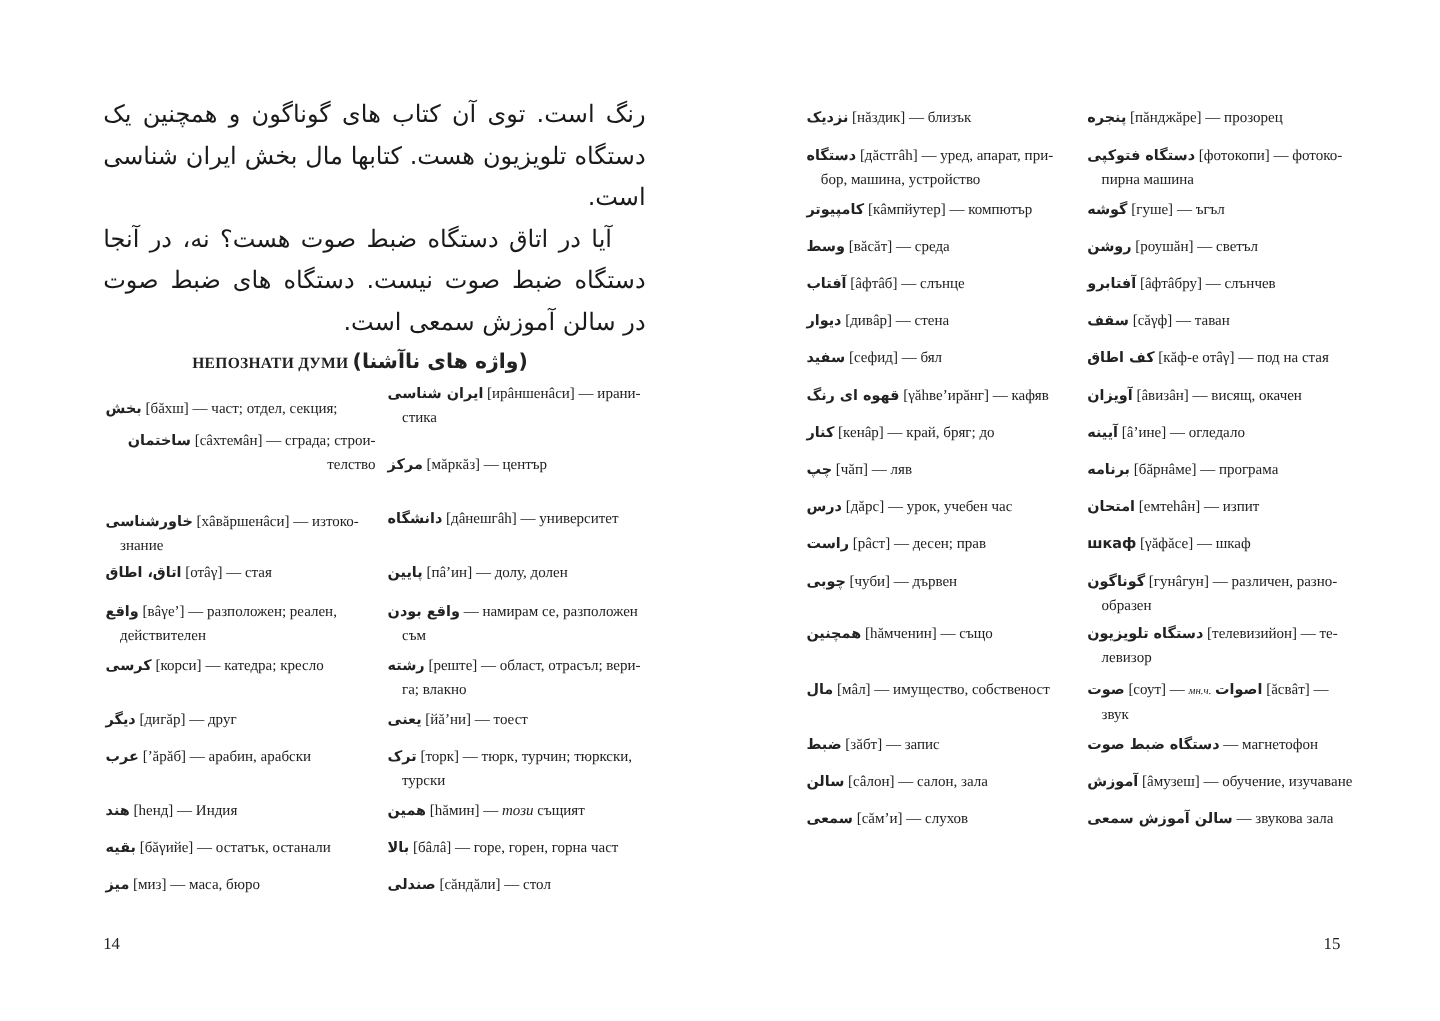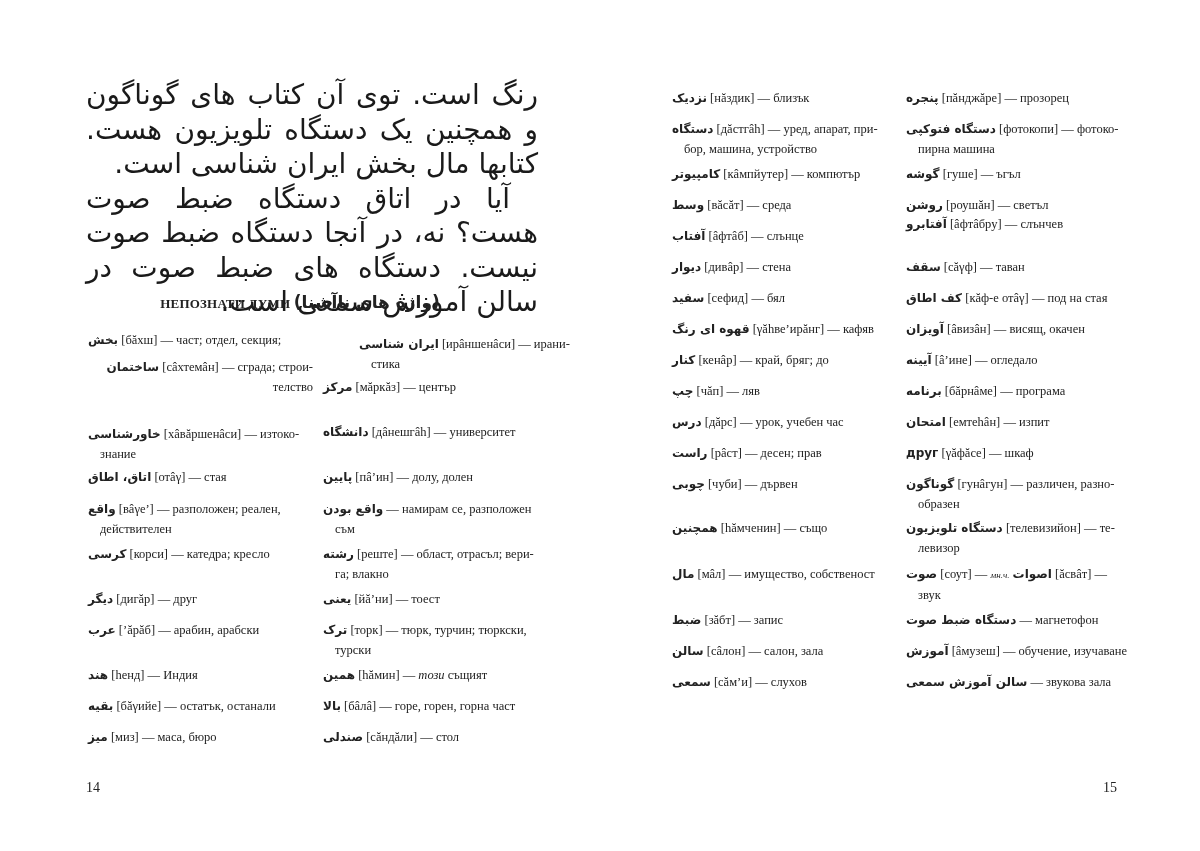--- a/index.html
+++ b/index.html
@@ -5,21 +5,21 @@
   html, body { margin: 0; padding: 0; background: #ffffff; }
   body { width: 1200px; height: 851px; position: relative; overflow: hidden;
          font-family: "Liberation Serif", "DejaVu Serif", serif; color: #222; }
   .page { position: absolute; top: 0; height: 851px; }
   #page-left { left: 0; width: 600px; }
   #page-right { left: 600px; width: 600px; }
   .fa-b { font-family: "DejaVu Sans", sans-serif; font-weight: bold; direction: rtl; unicode-bidi: isolate; }
 
   .persian-para { position: absolute; left: 86px; width: 452px; top: 78px;
                   direction: rtl; text-align: justify; font-family: "DejaVu Sans", sans-serif;
-                  font-size: 28px; line-height: 34.5px; color: #1a1a1a; }
+                  font-size: 20px; line-height: 34.5px; color: #1a1a1a; }
   .persian-para p { margin: 0; }
   .persian-para p.indent { text-indent: 28px; }
 
   .section-heading { position: absolute; left: 0; width: 600px; top: 292px; text-align: center;
                      font-size: 14px; }
   .section-heading .bg { font-family: "Liberation Serif", serif; font-weight: bold; font-size: 13px; letter-spacing: 0.2px; }
   .section-heading .fa-b { font-size: 17px; }
 
   .col { position: absolute; }
   .entry { position: absolute; left: 0; font-size: 12.5px; line-height: 20px; color: #222; }
@@ -52,21 +52,21 @@
       <div class="entry" style="top: 467px; width: 225px;"><span class="w">اتاق، اطاق</span> <span class="tr">[отâγ]</span> <span class="def">— стая</span></div>
       <div class="entry" style="top: 499px; width: 225px;"><span class="w">واقع</span> <span class="tr">[вâγе’]</span> <span class="def">— разположен; реален,</span><span class="cont">действителен</span></div>
       <div class="entry" style="top: 544px; width: 225px;"><span class="w">کرسی</span> <span class="tr">[корси]</span> <span class="def">— катедра; кресло</span></div>
       <div class="entry" style="top: 589px; width: 225px;"><span class="w">دیگر</span> <span class="tr">[дигăр]</span> <span class="def">— друг</span></div>
       <div class="entry" style="top: 620px; width: 225px;"><span class="w">عرب</span> <span class="tr">[’ăрăб]</span> <span class="def">— арабин, арабски</span></div>
       <div class="entry" style="top: 665px; width: 225px;"><span class="w">هند</span> <span class="tr">[hенд]</span> <span class="def">— Индия</span></div>
       <div class="entry" style="top: 696px; width: 225px;"><span class="w">بقیه</span> <span class="tr">[бăγийе]</span> <span class="def">— остатък, останали</span></div>
       <div class="entry" style="top: 727px; width: 225px;"><span class="w">میز</span> <span class="tr">[миз]</span> <span class="def">— маса, бюро</span></div>
     </div>
   <div class="col" id="lp-col2" style="left:323px;top:0;width:225px;">
-      <div class="entry" style="top: 334px; width: 225px; margin-left: 36px;"><span class="w">ایران شناسی</span> <span class="tr">[ирâншенâси]</span> <span class="def">— ирани-</span><span class="cont">стика</span></div>
+      <div class="entry" style="top: 318px; width: 225px;"><span class="w">ایران شناسی</span> <span class="tr">[ирâншенâси]</span> <span class="def">— ирани-</span><span class="cont">стика</span></div>
       <div class="entry" style="top: 377px; width: 225px;"><span class="w">مرکز</span> <span class="tr">[мăркăз]</span> <span class="def">— център</span></div>
       <div class="entry" style="top: 422px; width: 225px;"><span class="w">دانشگاه</span> <span class="tr">[дâнешгâh]</span> <span class="def">— университет</span></div>
       <div class="entry" style="top: 467px; width: 225px;"><span class="w">پایین</span> <span class="tr">[пâ’ин]</span> <span class="def">— долу, долен</span></div>
       <div class="entry" style="top: 499px; width: 225px;"><span class="w">واقع بودن</span> <span class="def">— намирам се, разположен</span><span class="cont">съм</span></div>
       <div class="entry" style="top: 544px; width: 225px;"><span class="w">رشته</span> <span class="tr">[реште]</span> <span class="def">— област, отрасъл; вери-</span><span class="cont">га; влакно</span></div>
       <div class="entry" style="top: 589px; width: 225px;"><span class="w">یعنی</span> <span class="tr">[йă’ни]</span> <span class="def">— тоест</span></div>
       <div class="entry" style="top: 620px; width: 225px;"><span class="w">ترک</span> <span class="tr">[торк]</span> <span class="def">— тюрк, турчин; тюркски,</span><span class="cont">турски</span></div>
       <div class="entry" style="top: 665px; width: 225px;"><span class="w">همین</span> <span class="tr">[hăмин]</span> — <i>този</i><span class="def"> същият</span></div>
       <div class="entry" style="top: 696px; width: 225px;"><span class="w">بالا</span> <span class="tr">[бâлâ]</span> <span class="def">— горе, горен, горна част</span></div>
       <div class="entry" style="top: 727px; width: 225px;"><span class="w">صندلی</span> <span class="tr">[сăндăли]</span> <span class="def">— стол</span></div>
@@ -94,28 +94,28 @@
       <div class="entry" style="top: 564px; width: 225px;"><span class="w">مال</span> <span class="tr">[мâл]</span> <span class="def">— имущество, собственост</span></div>
       <div class="entry" style="top: 610px; width: 225px;"><span class="w">ضبط</span> <span class="tr">[зăбт]</span> <span class="def">— запис</span></div>
       <div class="entry" style="top: 641px; width: 225px;"><span class="w">سالن</span> <span class="tr">[сâлон]</span> <span class="def">— салон, зала</span></div>
       <div class="entry" style="top: 672px; width: 225px;"><span class="w">سمعی</span> <span class="tr">[сăм’и]</span> <span class="def">— слухов</span></div>
     </div>
   <div class="col" id="rp-col2" style="left:306px;top:0;width:240px;">
       <div class="entry" style="top: 88px; width: 240px;"><span class="w">پنجره</span> <span class="tr">[пăнджăре]</span> <span class="def">— прозорец</span></div>
       <div class="entry" style="top: 119px; width: 240px;"><span class="w">دستگاه فتوکپی</span> <span class="tr">[фотокопи]</span> <span class="def">— фотоко-</span><span class="cont">пирна машина</span></div>
       <div class="entry" style="top: 164px; width: 240px;"><span class="w">گوشه</span> <span class="tr">[гуше]</span> <span class="def">— ъгъл</span></div>
       <div class="entry" style="top: 195px; width: 240px;"><span class="w">روشن</span> <span class="tr">[роушăн]</span> <span class="def">— светъл</span></div>
-      <div class="entry" style="top: 214px; width: 240px;"><span class="w">آفتابرو</span> <span class="tr">[âфтâбру]</span> <span class="def">— слънчев</span></div>
+      <div class="entry" style="top: 226px; width: 240px;"><span class="w">آفتابرو</span> <span class="tr">[âфтâбру]</span> <span class="def">— слънчев</span></div>
       <div class="entry" style="top: 257px; width: 240px;"><span class="w">سقف</span> <span class="tr">[сăγф]</span> <span class="def">— таван</span></div>
       <div class="entry" style="top: 288px; width: 240px;"><span class="w">کف اطاق</span> <span class="tr">[кăф-е отâγ]</span> <span class="def">— под на стая</span></div>
       <div class="entry" style="top: 319px; width: 240px;"><span class="w">آویزان</span> <span class="tr">[âвизâн]</span> <span class="def">— висящ, окачен</span></div>
       <div class="entry" style="top: 350px; width: 240px;"><span class="w">آیینه</span> <span class="tr">[â’ине]</span> <span class="def">— огледало</span></div>
       <div class="entry" style="top: 381px; width: 240px;"><span class="w">برنامه</span> <span class="tr">[бăрнâме]</span> <span class="def">— програма</span></div>
       <div class="entry" style="top: 412px; width: 240px;"><span class="w">امتحان</span> <span class="tr">[емтеhâн]</span> <span class="def">— изпит</span></div>
-      <div class="entry" style="top: 443px; width: 240px;"><span class="w">друг</span> <span class="tr">[γăфăсе]</span> <span class="def">— шкаф</span></div>
+      <div class="entry" style="top: 443px; width: 240px;"><span class="w">шкаф</span> <span class="tr">[γăфăсе]</span> <span class="def">— шкаф</span></div>
       <div class="entry" style="top: 474px; width: 240px;"><span class="w">گوناگون</span> <span class="tr">[гунâгун]</span> <span class="def">— различен, разно-</span><span class="cont">образен</span></div>
       <div class="entry" style="top: 518px; width: 240px;"><span class="w">دستگاه تلویزیون</span> <span class="tr">[телевизийон]</span> <span class="def">— те-</span><span class="cont">левизор</span></div>
       <div class="entry" style="top: 564px; width: 240px;"><span class="w">صوت</span> <span class="tr">[соут]</span> <span class="def">—</span> <span class="small-i">мн.ч.</span> <span class="w">اصوات</span> <span class="tr">[ăсвâт]</span> <span class="def">—</span><span class="cont">звук</span></div>
       <div class="entry" style="top: 610px; width: 240px;"><span class="w">دستگاه ضبط صوت</span> <span class="def">— магнетофон</span></div>
       <div class="entry" style="top: 641px; width: 240px;"><span class="w">آموزش</span> <span class="tr">[âмузеш]</span> <span class="def">— обучение, изучаване</span></div>
       <div class="entry" style="top: 672px; width: 240px;"><span class="w">سالن آموزش سمعی</span> <span class="def">— звукова зала</span></div>
     </div>
 
   <div class="page-num" style="left:503px;">15</div>
 </div>

